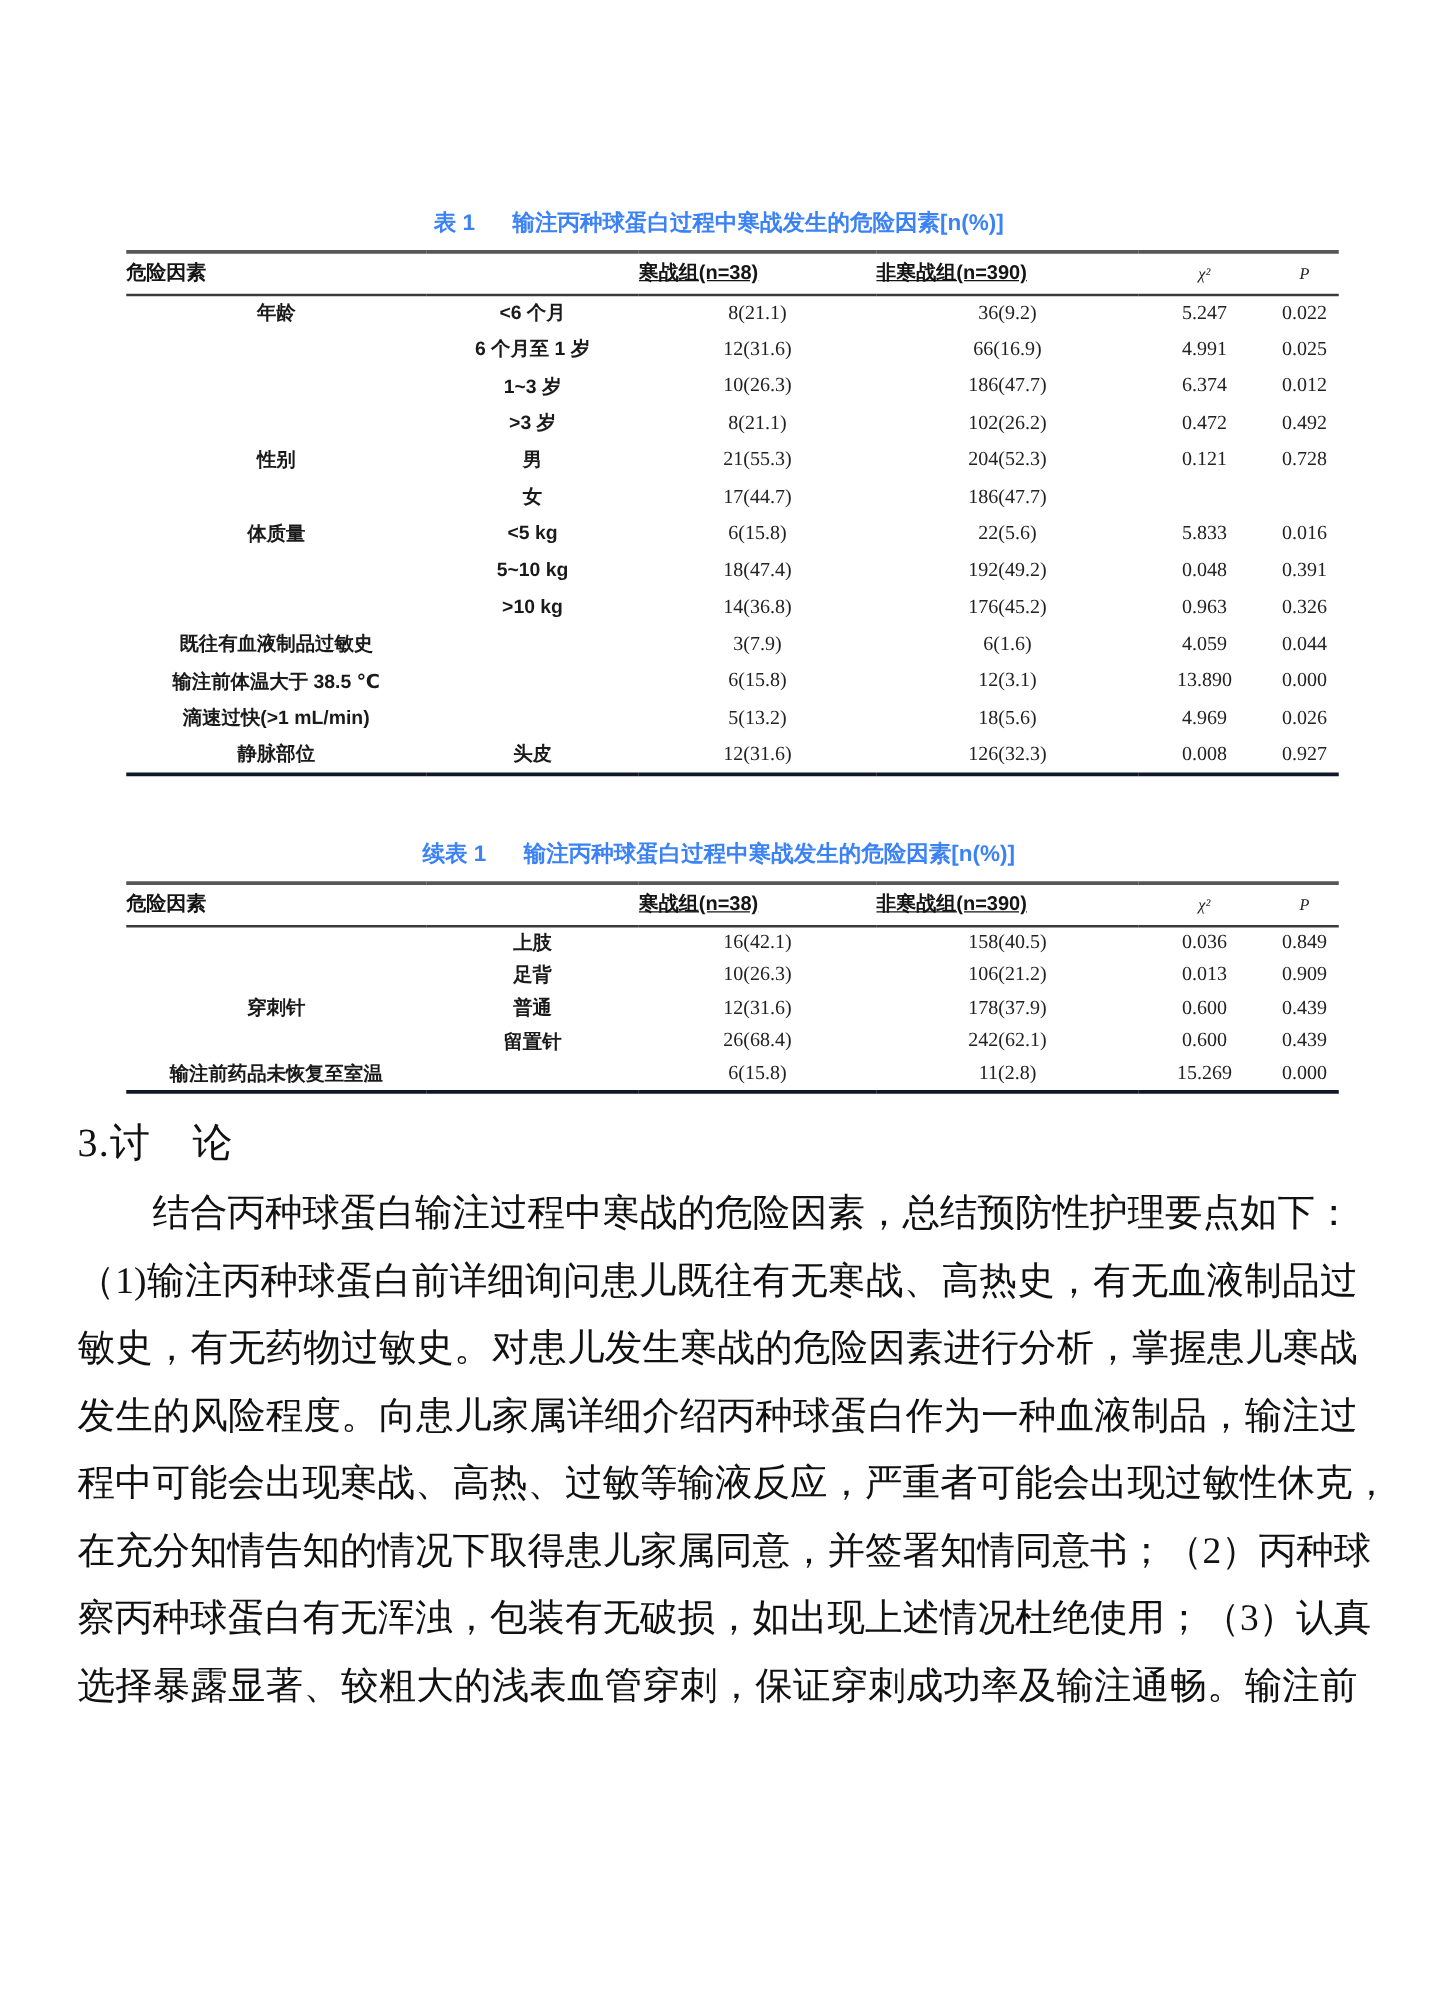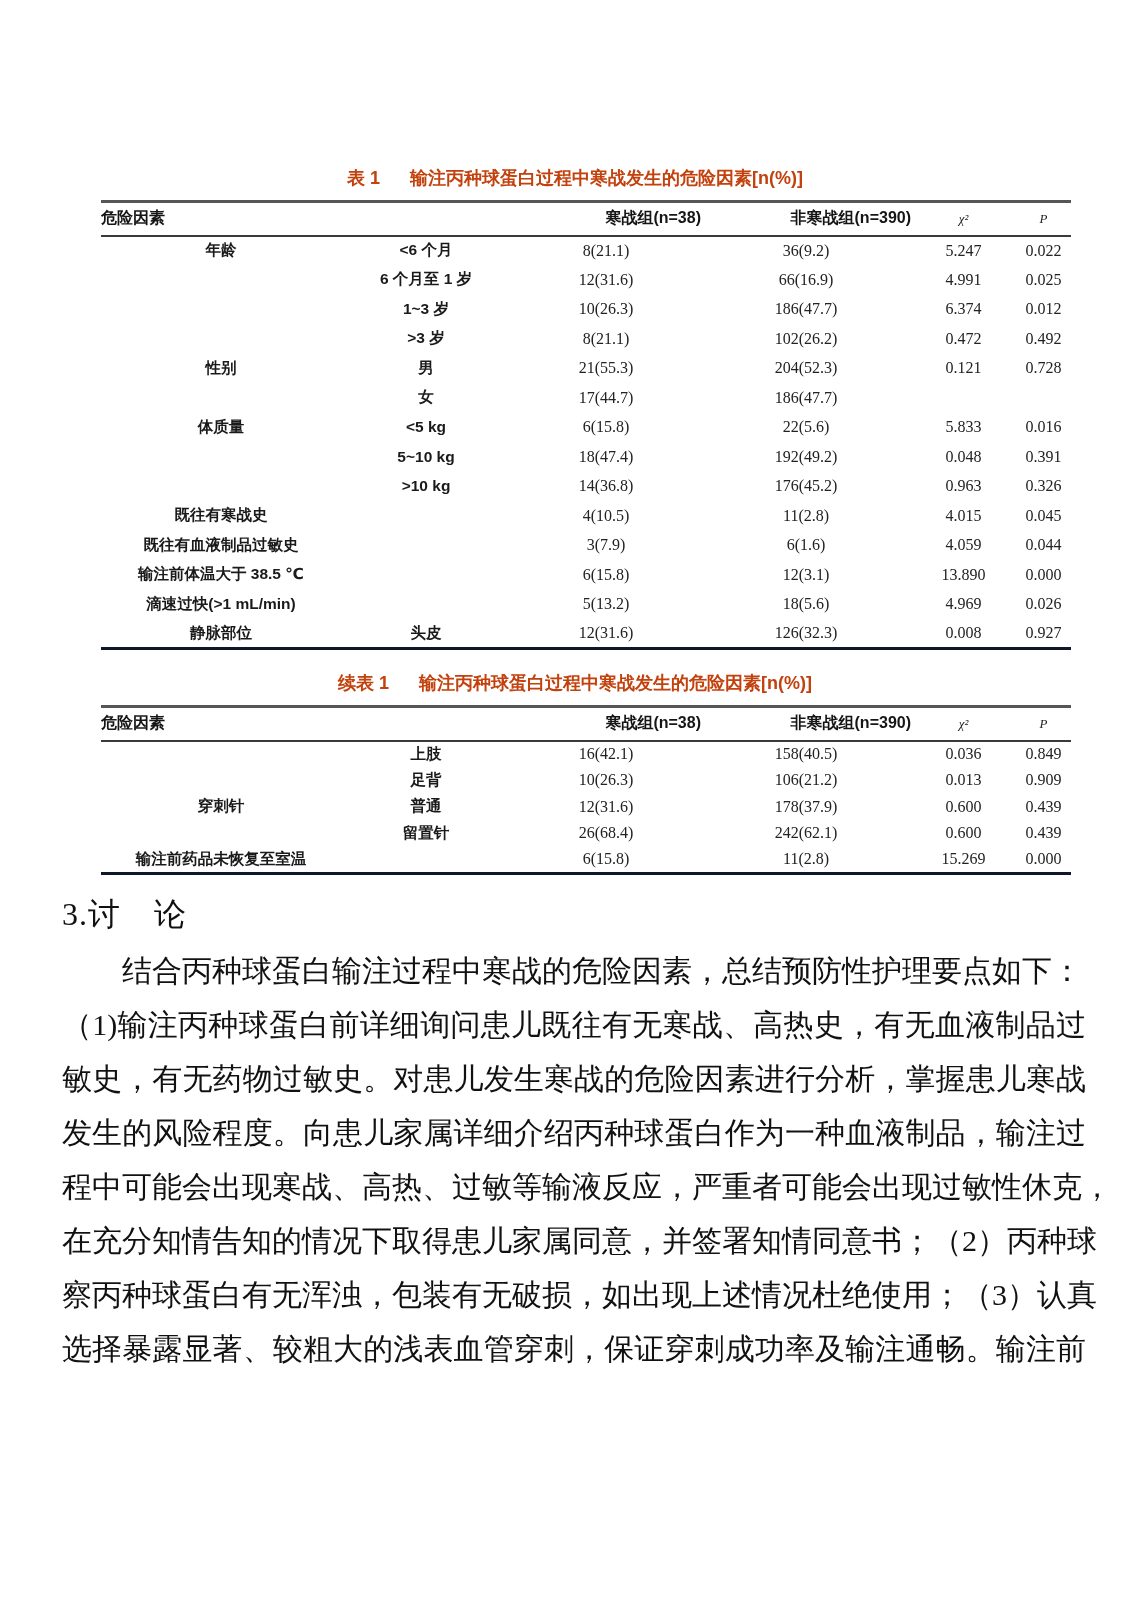--- a/index.html
+++ b/index.html
@@ -15,21 +15,21 @@
 
   
   .tbl-caption {
     position: absolute;
     left: 90px;
     width: 970px;
     text-align: center;
     font-weight: bold;
     font-size: 18px;
     font-family: "Liberation Sans", "DejaVu Sans", sans-serif;
-    color: #c2410c;
+    color: #3b82f6;
     white-space: nowrap;
   }
   #cap1 { top: 166px; }
   #cap2 { top: 671px; }
   .cap-prefix { margin-right: 30px; }
 
   
   .datatable {
     position: absolute;
     left: 101px;
@@ -53,21 +53,21 @@
   .col-chi    { width: 105px; }
   .col-p      { width: 55px;  }
 
   .h-factor, .h-group {
     font-family: "Liberation Sans", "DejaVu Sans", sans-serif;
     font-weight: bold;
     font-size: 16px;
     color: #151515;
   }
   .h-factor { text-align: left; }
-  .h-group  { text-align: right; }
+  .h-group  { text-align: left; text-decoration: underline; }
   .h-stat {
     text-align: center;
     font-family: "Liberation Serif", "DejaVu Serif", serif;
     font-style: italic;
     font-weight: normal;
     font-size: 13px;
     color: #222;
   }
 
   .c-factor, .c-sub {
@@ -209,28 +209,20 @@
         </tr>
       <tr>
           <td class="c-factor"></td>
           <td class="c-sub">&gt;10 kg</td>
           <td class="c-num">14(36.8)</td>
           <td class="c-num">176(45.2)</td>
           <td class="c-num">0.963</td>
           <td class="c-num">0.326</td>
         </tr>
       <tr>
-          <td class="c-factor">既往有寒战史</td>
-          <td class="c-sub"></td>
-          <td class="c-num">4(10.5)</td>
-          <td class="c-num">11(2.8)</td>
-          <td class="c-num">4.015</td>
-          <td class="c-num">0.045</td>
-        </tr>
-      <tr>
           <td class="c-factor">既往有血液制品过敏史</td>
           <td class="c-sub"></td>
           <td class="c-num">3(7.9)</td>
           <td class="c-num">6(1.6)</td>
           <td class="c-num">4.059</td>
           <td class="c-num">0.044</td>
         </tr>
       <tr>
           <td class="c-factor">输注前体温大于 38.5 ℃</td>
           <td class="c-sub"></td>

